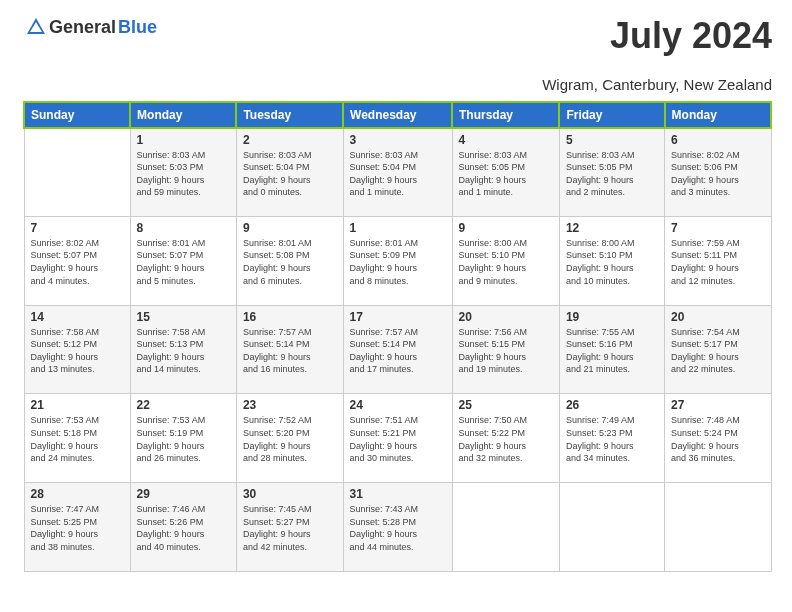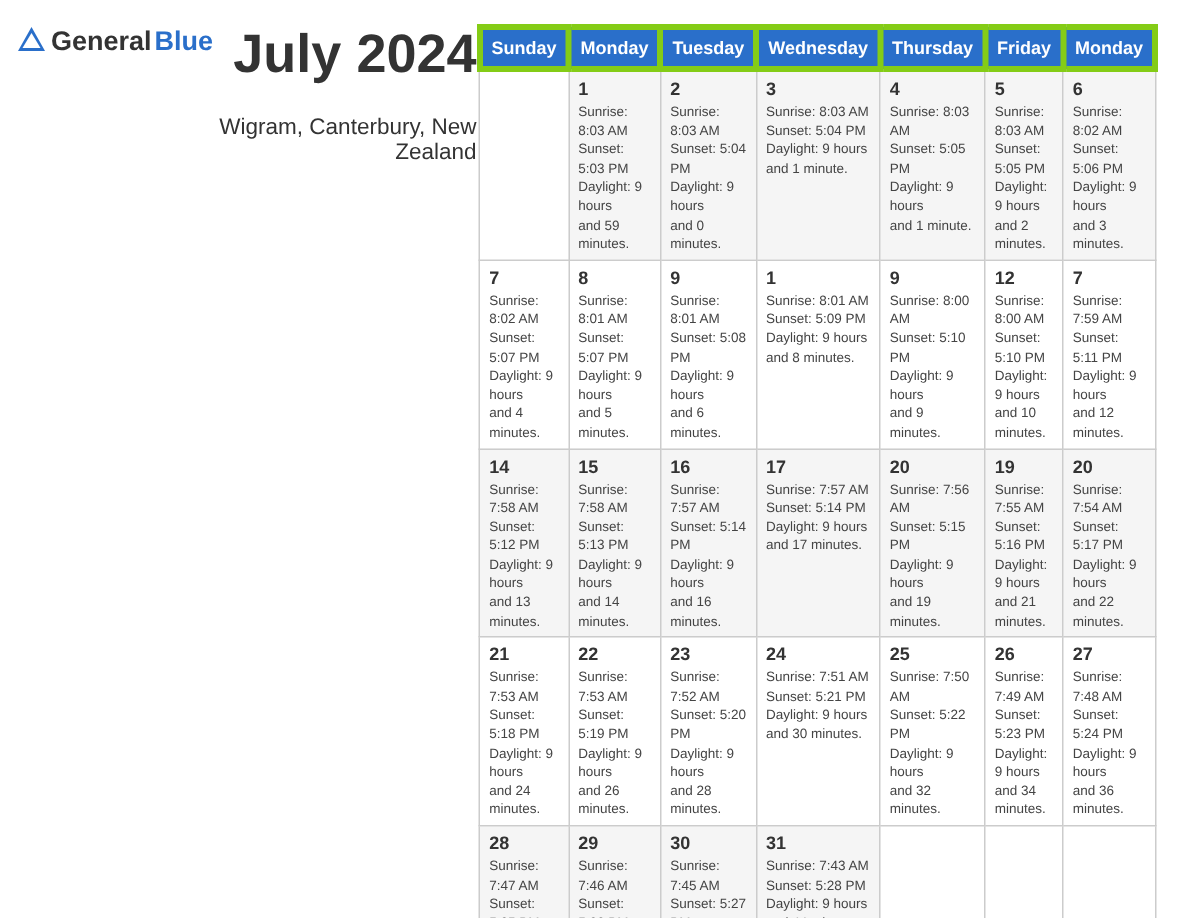--- a/index.html
+++ b/index.html
@@ -6,23 +6,23 @@
     body {
       width: 792px;
       height: 612px;
       font-family: Arial, sans-serif;
       background: #fff;
       overflow: hidden;
     }
     .page {
       width: 792px;
       height: 584px;
-      padding: 16px 20px 12px 8px;
-      display: flex;
-      flex-direction: row;
+      padding: 16px 20px 12px 23px;
+      display: flex;
+      flex-direction: column;
     }
     .header {
       display: flex;
       justify-content: space-between;
       align-items: flex-start;
       margin-bottom: 8px;
     }
     .logo {
       display: flex;
       flex-direction: column;
@@ -68,21 +68,21 @@
       border-collapse: collapse;
       flex: 1;
     }
     .calendar-table thead th {
       background-color: #2a6fca;
       color: white;
       font-size: 12px;
       font-weight: bold;
       padding: 5px 6px;
       text-align: left;
-      border: 4px solid #84cc16;
+      border: 2px solid #84cc16;
     }
     .calendar-table tbody td {
       border: 1px solid #ccc;
       vertical-align: top;
       padding: 4px 6px;
       font-size: 9.5px;
       color: #333;
       width: 113px;
       height: 88px;
     }

